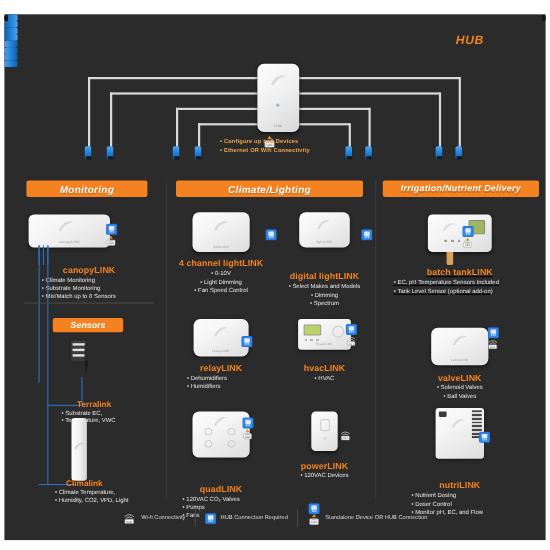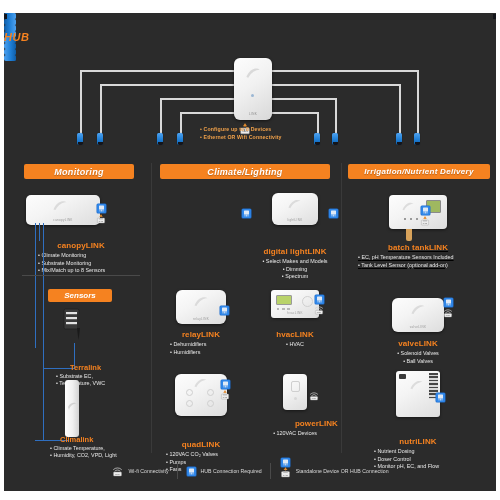--- a/index.html
+++ b/index.html
@@ -19,21 +19,21 @@
     position: absolute;
     left: 4px; top: 13px;
     width: 492px; height: 478px;
     background: #2b2b2b;
     overflow: hidden;
   }
   
   .hub-title {
     position: absolute;
     left: 0; top: 18px; width: 436px;
-    text-align: left;
+    text-align: right;
     color: #f58220;
     font-size: 11px;
     font-weight: bold;
     font-style: italic;
     letter-spacing: 0.6px;
   }
   
   .hub-body {
     position: absolute;
     left: 230px; top: 45px;
@@ -367,20 +367,34 @@
       </defs>
       <path d="M7 28 C9 23, 14 23, 15.5 24.5 C12 24.5, 9 27, 8 31 Z" fill="#9a9a9a" opacity=".35"></path>
     </svg>
     <div class="sline sline-h" style="left:31px; top:427px; width:33px;"></div>
     <div class="sensor-name" style="left:56px; top:422px;">Climalink</div>
     <ul class="sensor-bullets" style="left:36px; top:432px; padding-left:10px;">
       <li>Climate Temperature,</li>
       <li style="list-style:none">Humidity, CO2, VPD, Light</li>
     </ul>
 
+    <div class="dev" style="left:154px; top:180px; width:86px;">
+      <div class="shell" style="width:52px; height:36px;">
+        <svg class="swoosh" style="left:18px; top:6px; width:16px; height:13px;">
+            <use href="#ico-swoosh"></use>
+          </svg>
+        <div class="brandtxt">lightLINK</div>
+      </div>
+      <div class="dev-name" style="margin-top:6px;">4 channel lightLINK</div>
+      <ul class="dev-bullets">
+        <li>0-10V</li>
+        <li>Light Dimming</li>
+        <li>Fan Speed Control</li>
+      </ul>
+    </div>
     <svg class="badge" viewBox="0 0 22 22" style="left:237px; top:195px;">
         <use href="#ico-hub-badge"></use>
       </svg>
 
     <div class="dev" style="left:248px; top:180px; width:86px;">
       <div class="shell" style="width:46px; height:32px;">
         <svg class="swoosh" style="left:15px; top:5px; width:15px; height:12px;">
             <use href="#ico-swoosh"></use>
           </svg>
         <div class="brandtxt">lightLINK</div>
@@ -454,21 +468,21 @@
       </svg>
     <svg class="badge-wifi" viewBox="0 0 26 22" style="left:215px; top:377px;">
         <use href="#ico-ethernet"></use>
       </svg>
 
     <div class="dev" style="left:248px; top:361px; width:86px;">
       <div class="shell" style="width:24px; height:36px; border-radius:4px;">
         <div style="position:absolute; left:7.5px; top:7px; width:9px; height:11px; border-radius:2px; border:0.7px solid #cfcfcf;"></div>
         <div style="position:absolute; left:10.5px; top:23px; width:3px; height:3px; border-radius:50%; background:#d8d8d8;"></div>
       </div>
-      <div class="dev-name" style="margin-top:9px;text-align:right;">powerLINK</div>
+      <div class="dev-name" style="margin-top:9px;">powerLINK</div>
       <ul class="dev-bullets">
         <li>120VAC Devices</li>
       </ul>
     </div>
     <svg class="badge-wifi" viewBox="0 0 26 22" style="left:304px; top:378px;">
         <use href="#ico-wifi"></use>
       </svg>
 
     <div class="dev" style="left:340px; top:182px; width:148px;text-decoration:underline;">
       <div class="shell" style="width:58px; height:34px; border-radius:4px;">

